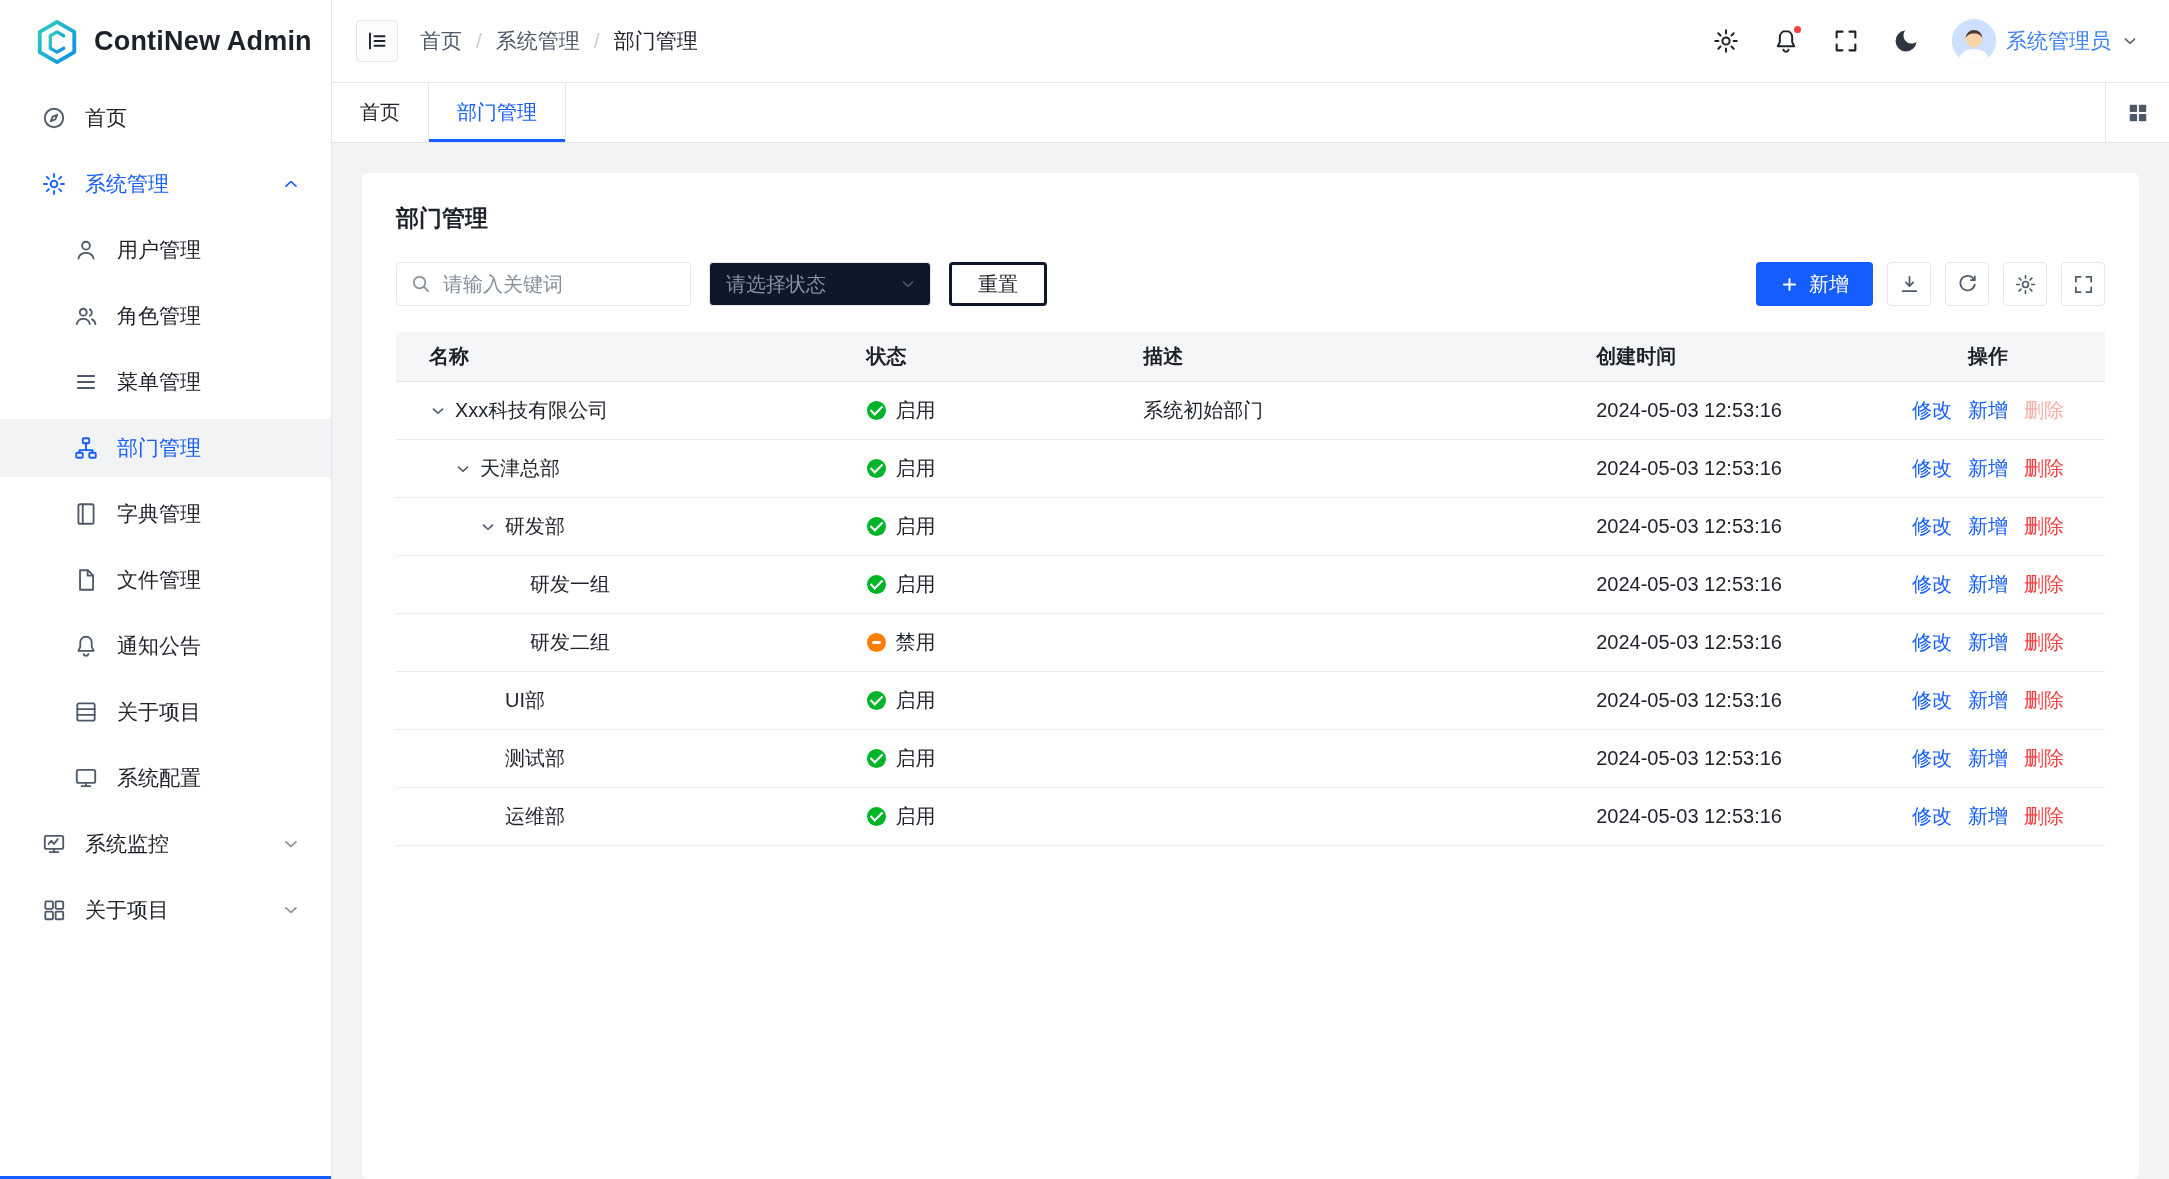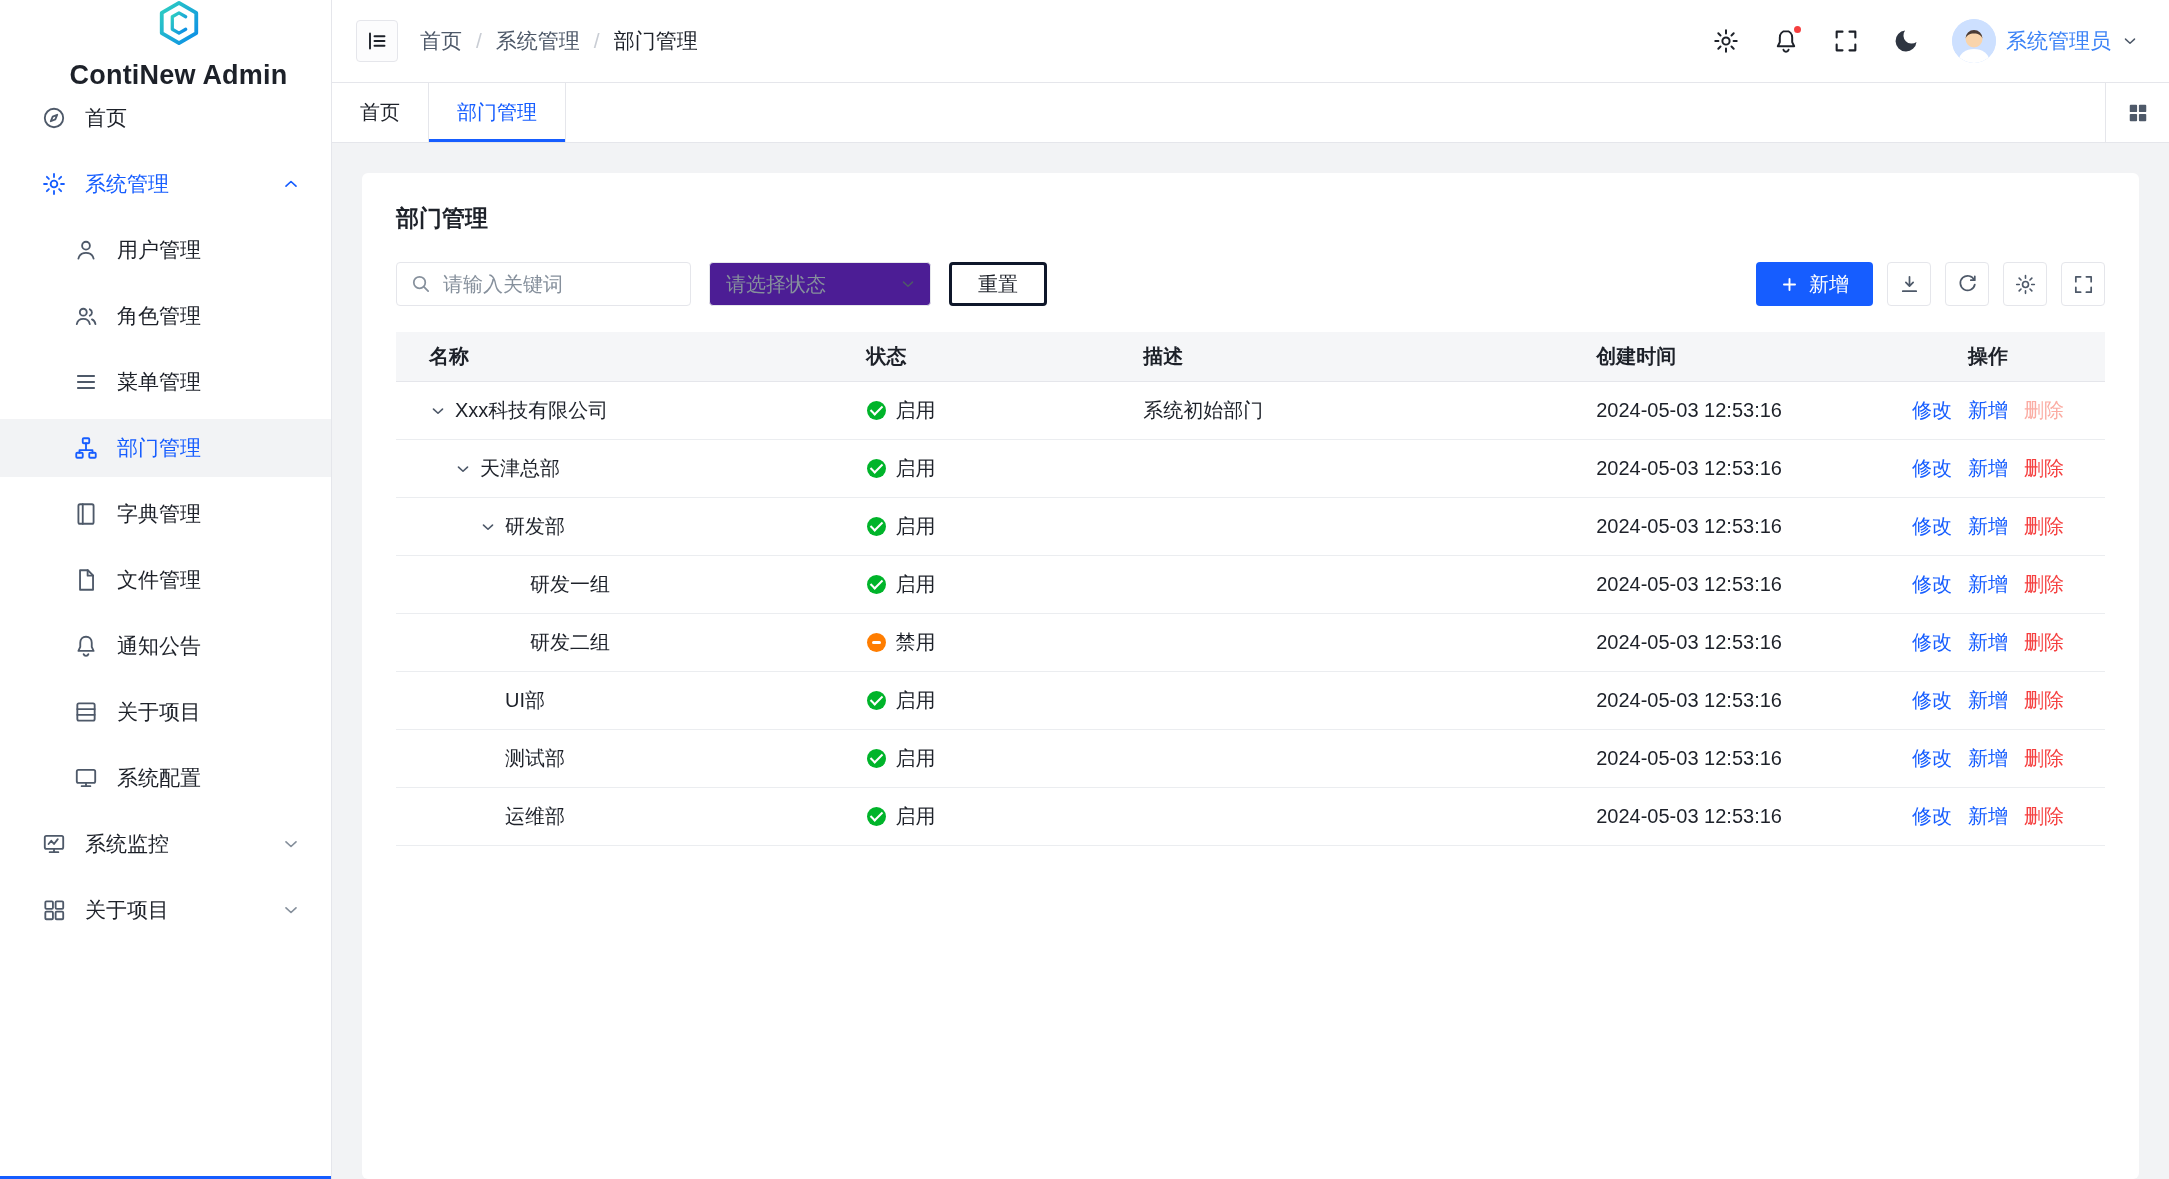--- a/index.html
+++ b/index.html
@@ -5,21 +5,21 @@
   * { box-sizing: border-box; margin: 0; padding: 0; }
   html,body { width:2169px; height:1179px; overflow:hidden; }
   body {
     font-family: "Liberation Sans", "DejaVu Sans", sans-serif;
     font-size: 20px; color:#1d2129; background:#f2f3f5;
   }
   .layout { display:flex; width:100%; height:100%; }
 
   
   .sidebar { position:relative; width:332px; background:#fff; border-right:1px solid #e5e6eb; flex-shrink:0; display:flex; flex-direction:column; }
-  .logo { height:83px; display:flex; align-items:center; padding-left:26px; gap:14px; flex-shrink:0;flex-direction:column; }
+  .logo { height:83px; display:flex; align-items:center; padding-left:34px; gap:14px; flex-shrink:0; }
   .logo-text { font-size:27px; font-weight:bold; color:#1d2129; letter-spacing:.2px; }
   .menu { flex:1; padding-top:6px; overflow:hidden; }
   .menu-item { height:58px; margin-bottom:8px; display:flex; align-items:center; gap:18px; padding:0 30px 0 41px; font-size:21px; color:#1d2129; cursor:pointer; }
   .menu-item .mi-icon { display:inline-flex; color:#4e5969; }
   .menu-item.child { padding-left:73px; }
   .menu-item.parent-active, .menu-item.parent-active .mi-icon { color:#165dff; }
   .menu-item.active { background:#f2f3f5; color:#165dff; }
   .menu-item.active .mi-icon { color:#165dff; }
   .menu-item .grow { flex:1; }
   .menu-item .chev { display:inline-flex; color:#86909c; }
@@ -52,21 +52,21 @@
   .content { flex:1; padding:30px 30px 0 30px; min-height:0; }
   .card { background:#fff; border-radius:6px; height:100%; padding:30px 34px; }
   .page-title { font-size:23px; font-weight:600; color:#1d2129; margin-bottom:28px; }
 
   
   .toolbar { display:flex; align-items:center; gap:18px; margin-bottom:26px; }
   .search-box { position:relative; width:295px; }
   .search-box input { width:100%; height:44px; border:1px solid #e5e6eb; border-radius:4px; padding:0 14px 0 46px; font-size:20px; color:#1d2129; outline:none; font-family:inherit; background:#fff; }
   .search-box input::placeholder { color:#86909c; }
   .search-icon { position:absolute; left:13px; top:10px; color:#86909c; }
-  .select-box { width:222px; height:44px; border:1px solid #e5e6eb; border-radius:4px; display:flex; align-items:center; justify-content:space-between; padding:0 13px 0 16px; color:#86909c; cursor:pointer; background:#4c1d95; }
+  .select-box { width:222px; height:44px; border:1px solid #e5e6eb; border-radius:4px; display:flex; align-items:center; justify-content:space-between; padding:0 13px 0 16px; color:#86909c; cursor:pointer; background:#0f172a; }
   .btn { height:44px; border-radius:4px; display:inline-flex; align-items:center; justify-content:center; font-size:20px; cursor:pointer; }
   .btn-default { border:3px solid #0f172a; background:#fff; color:#1d2129; padding:0 26px; }
   .toolbar-right { margin-left:auto; display:flex; align-items:center; gap:14px; }
   .btn-primary { background:#165dff; color:#fff; border:none; padding:0 24px; gap:10px; }
   .btn-icon { width:44px; height:44px; border:1px solid #e5e6eb; background:#fff; color:#4e5969; padding:0; }
 
   
   .table { width:100%; }
   .thead { display:flex; background:#f5f6f8; height:50px; align-items:center; border-bottom:1px solid #e5e6eb; }
   .th { font-weight:600; color:#1d2129; font-size:20px; }

